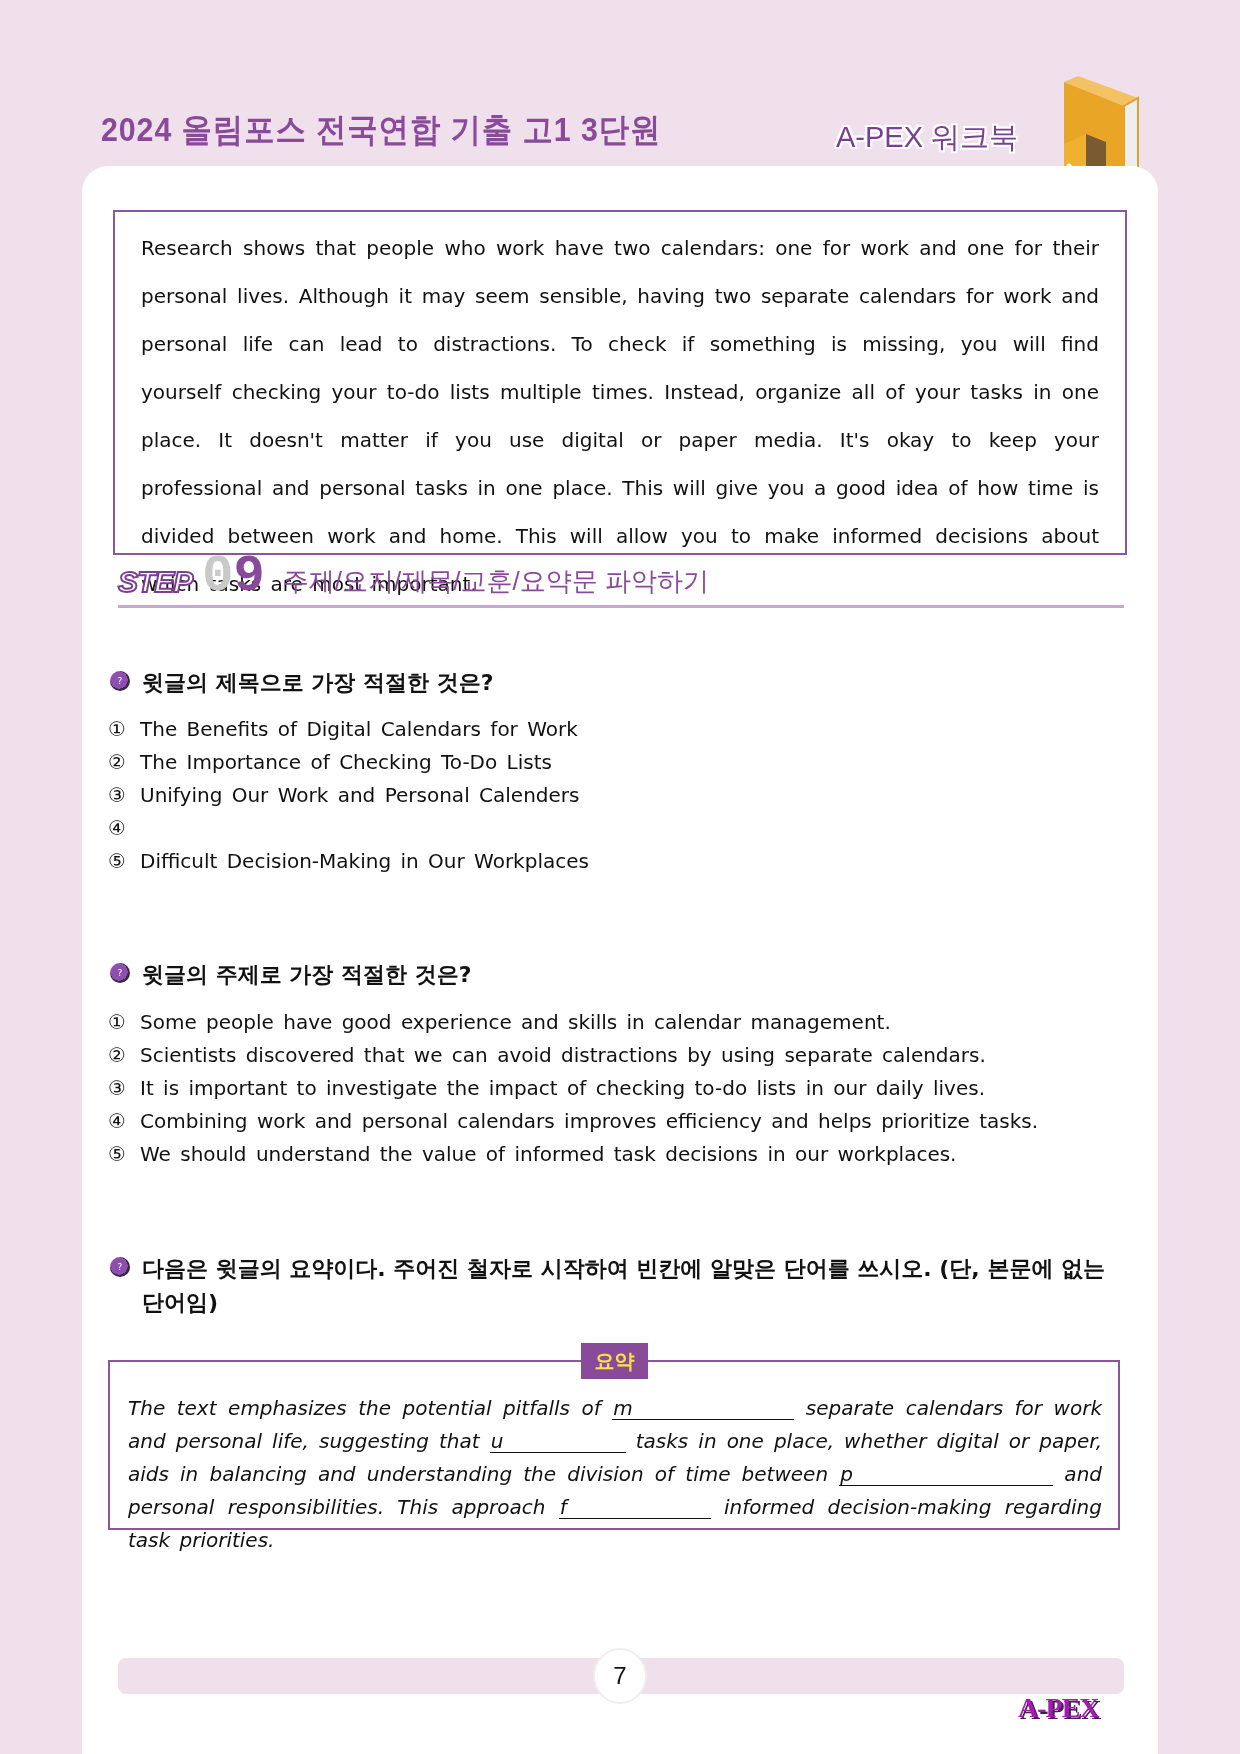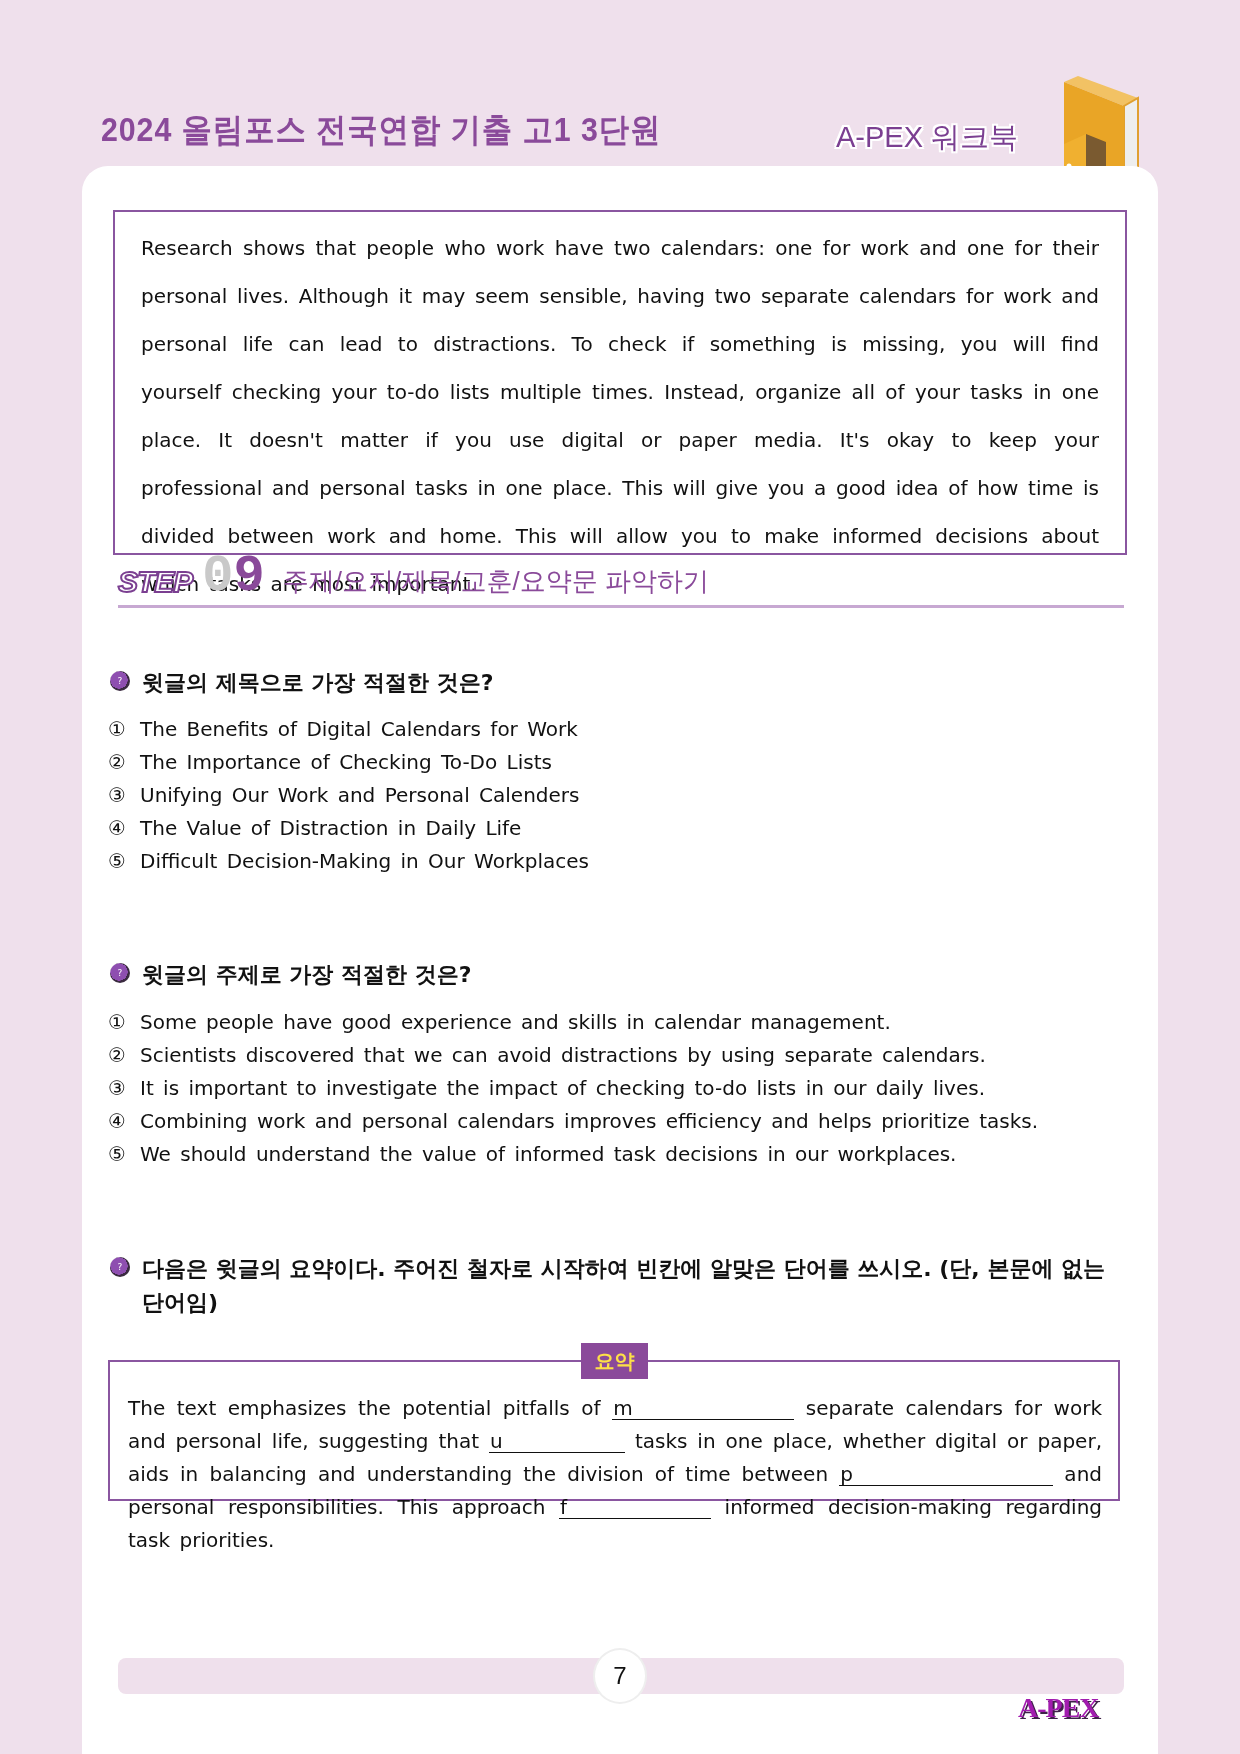--- a/index.html
+++ b/index.html
@@ -63,22 +63,22 @@
     background: radial-gradient(circle at 45% 45%, #8e4fb0 0 55%, #3a2a40 56% 100%);
     margin-top: 5px; margin-right: 12px; flex-shrink: 0;
     display: flex; align-items: center; justify-content: center;
     font-size: 9px; color: #fff;
   }
   .q-text { font-weight: bold; font-size: 22px; color: #111; line-height: 34px; }
   .options { position: absolute; left: 108px; }
   .option { font-size: 20px; line-height: 33px; color: #111; display: flex; word-spacing: 3px; }
   .option .num { width: 32px; flex-shrink: 0; }
   .summary-box {
-    position: absolute; left: 108px; top: 1360px; width: 1012px; height: 141px;
-    border: 2px solid #8a56a0; padding: 30px 16px 0 18px;
+    position: absolute; left: 108px; top: 1360px; width: 1012px; height: 170px;
+    border: 2px solid #8a56a0; padding: 30px 16px 0 18px; font-style: italic;
   }
   .summary-label {
     position: absolute; left: 581px; top: 1343px; width: 67px; height: 36px;
     background: #8a4a9a; color: #fde047; font-weight: bold; font-size: 20px;
     display: flex; align-items: center; justify-content: center;
   }
   .summary-text { font-size: 20px; line-height: 33px; text-align: justify; word-spacing: 3px; }
   .blank { display: inline-block; border-bottom: 1.5px solid #111; line-height: 22px; padding-left: 1px; }
   .footer-bar {
     position: absolute; left: 118px; top: 1658px; width: 1006px; height: 36px;
@@ -136,21 +136,20 @@
   <div class="option">
       <span class="num">②</span>
       <span>The Importance of Checking To-Do Lists</span>
     </div>
   <div class="option">
       <span class="num">③</span>
       <span>Unifying Our Work and Personal Calenders</span>
     </div>
   <div class="option">
       <span class="num">④</span>
-      <span>The Value of Distraction in Daily Life</span>
     </div>
   <div class="option">
       <span class="num">⑤</span>
       <span>Difficult Decision-Making in Our Workplaces</span>
     </div>
 </div>
 
 <div class="question" style="top:958px;">
   <span class="q-bullet">?</span>
   <span class="q-text">윗글의 주제로 가장 적절한 것은?</span>

